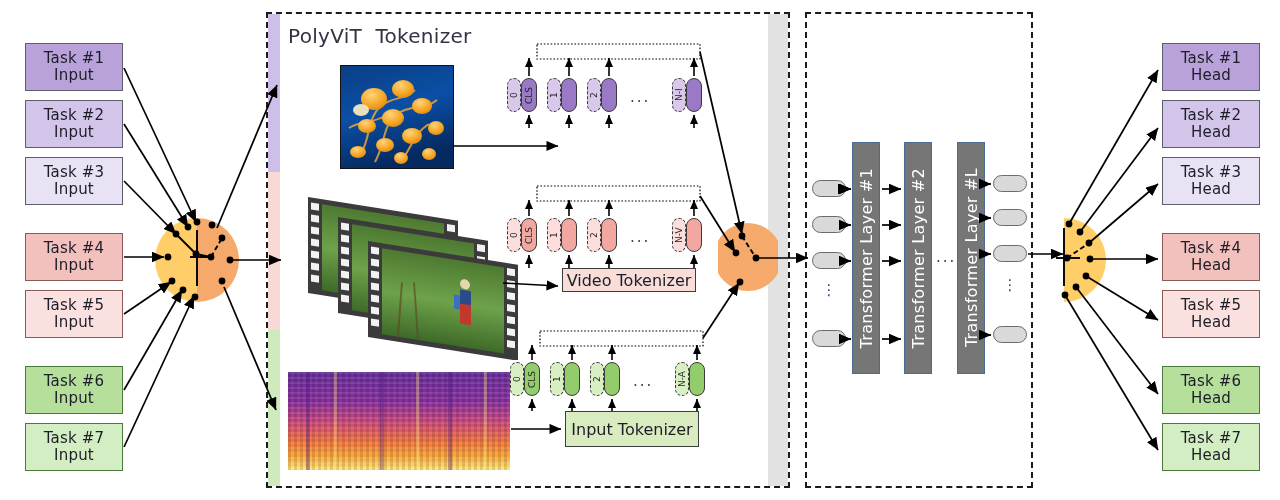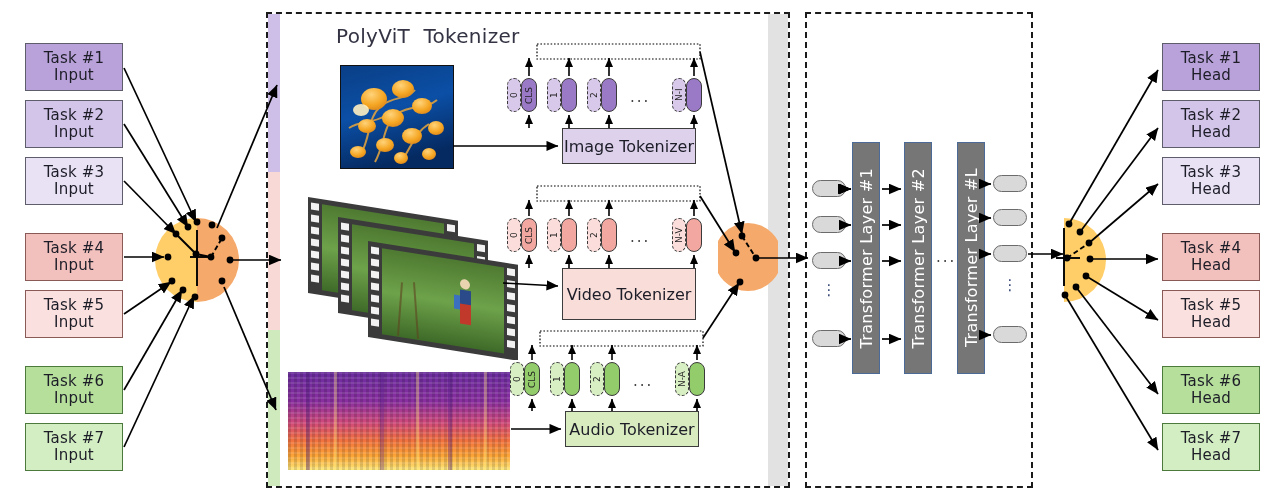--- a/index.html
+++ b/index.html
@@ -232,21 +232,21 @@
       </g>
     </svg>
   </div>
 
   <div class="dashbox" style="left:266px;top:12px;width:524px;height:476px;"></div>
   <div class="abs stripseg" style="left:268px;top:14px;height:158px;background:#cdbfe8;"></div>
   <div class="abs stripseg" style="left:268px;top:172px;height:158px;background:#f8d9d6;"></div>
   <div class="abs stripseg" style="left:268px;top:330px;height:156px;background:#cfeabd;"></div>
   <div class="abs" style="left:768px;top:14px;width:20px;height:472px;background:#e2e2e2;"></div>
 
-  <div class="boxtitle" style="left:288px;top:24px;margin-left:48px;">PolyViT  Tokenizer</div>
+  <div class="boxtitle" style="left:288px;top:24px;">PolyViT  Tokenizer</div>
 
   <div class="dashbox" style="left:805px;top:12px;width:228px;height:476px;"></div>
 
   <div class="taskbox" style="left:25px;top:43px;background:#b9a2d9;border-color:#5d5d6b;">
     <span>Task #1</span>
     <span>Input</span>
   </div>
   <div class="taskbox" style="left:25px;top:100px;background:#d3c5e9;border-color:#5d5d6b;">
     <span>Task #2</span>
     <span>Input</span>
@@ -294,28 +294,25 @@
   </div>
   <div class="taskbox" style="left:1162px;top:366px;background:#b5df9b;border-color:#4b7a3c;">
     <span>Task #6</span>
     <span>Head</span>
   </div>
   <div class="taskbox" style="left:1162px;top:423px;background:#d3eec2;border-color:#4b7a3c;">
     <span>Task #7</span>
     <span>Head</span>
   </div>
 
-  <div class="tokbox" style="left:562px;top:128px;width:134px;height:36px;background:#ddd1ec;border-color:#3c3c3c;">
-    <span>Image Tokenizer</span>
-  </div>
-  <div class="tokbox" style="left:562px;top:268px;width:134px;height:52px;background:#f8ddd9;border-color:#3c3c3c;">
+  <div class="tokbox" style="left:562px;top:268px;width:134px;height:24px;background:#f8ddd9;border-color:#3c3c3c;">
     <span>Video Tokenizer</span>
   </div>
   <div class="tokbox" style="left:565px;top:411px;width:134px;height:36px;background:#d9ecbf;border-color:#3c3c3c;">
-    <span>Audio Tokenizer</span>
+    <span>Input Tokenizer</span>
   </div>
 
   <div class="pill dashed" style="left:507px;top:78px;width:14px;height:34px;background:#d8c9ea;">
     <span class="pilltext">0</span>
     </div>
   <div class="pill solid" style="left:521px;top:78px;width:16px;height:34px;background:#9a79c7;">
     <span class="pilltext">CLS</span>
     </div>
   <div class="pill dashed" style="left:547px;top:78px;width:14px;height:34px;background:#d8c9ea;">
     <span class="pilltext">1</span>

